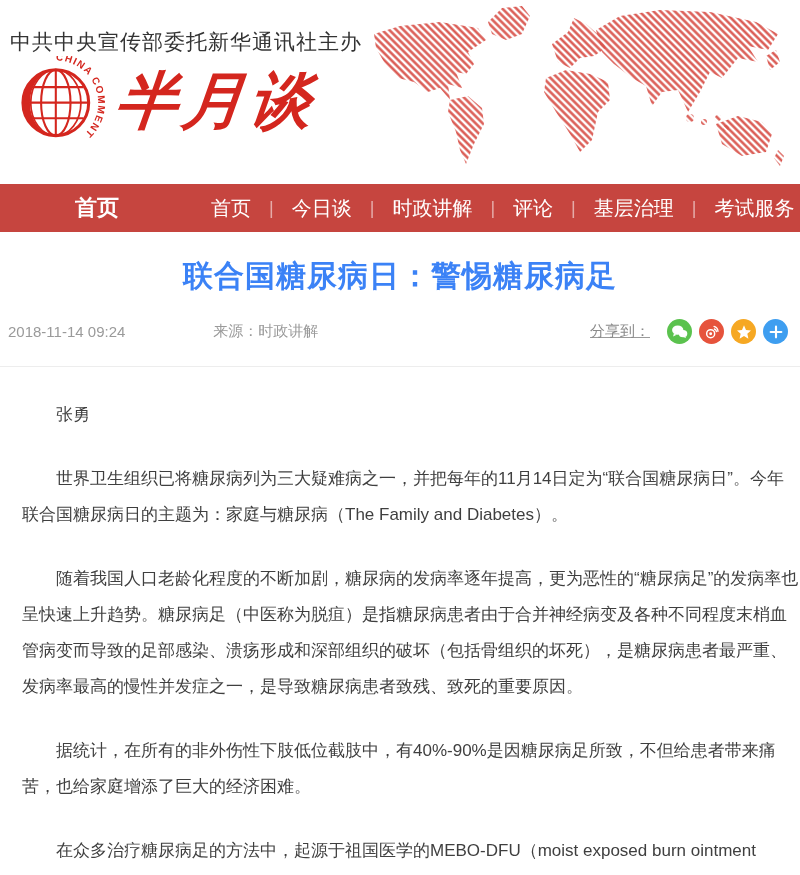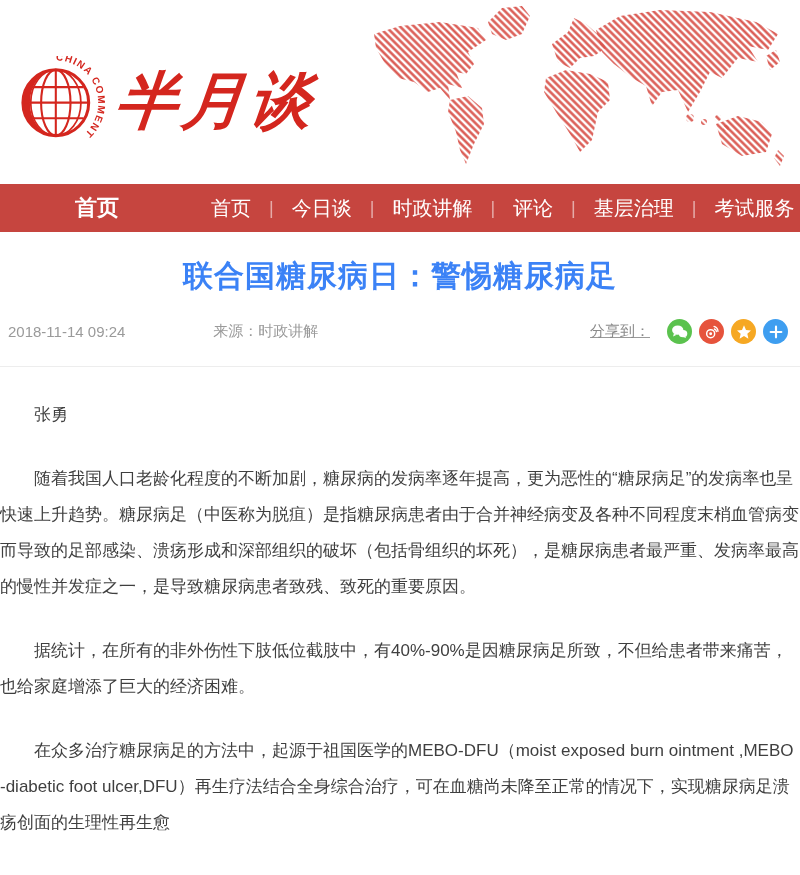--- a/index.html
+++ b/index.html
@@ -37,21 +37,21 @@
   .share-group { margin-left:auto; margin-right:12px; display:flex; align-items:center;text-decoration:underline; }
   .share-label { color:#8a8a8a; margin-right:10px; }
   .share-icon {
     width:25px; height:25px; border-radius:50%; margin-left:7px;
     display:flex; align-items:center; justify-content:center; cursor:pointer;
   }
   .share-icon svg { display:block; }
 
   
   .article-body { padding-top:30px; font-size:17px; line-height:36px; color:#3f3f3f; }
-  .article-body p { text-indent:2em; margin-top:28px; }
+  .article-body p { text-indent:2em; margin-top:28px;padding-left:22px; }
   .article-body p.author { margin-top:0; }
 </style>
 </head>
 <body>
 
 <div class="page">
 
   <div class="site-header">
 
     <svg class="world-map" viewBox="0 0 430 172" aria-hidden="true">
@@ -70,20 +70,21 @@
         <path d="M396,56 L406,50 L410,62 L400,70 Z"></path>
         <circle cx="320" cy="118" r="4"></circle>
         <circle cx="334" cy="122" r="3"></circle>
         <circle cx="348" cy="118" r="3"></circle>
         <circle cx="356" cy="128" r="3"></circle>
         <path d="M346,124 L368,116 L392,122 L402,134 L396,152 L372,156 L352,144 Z"></path>
         <path d="M408,150 L414,156 L410,166 L404,158 Z"></path>
       </g>
     </svg>
 
+    <div class="tagline">中共中央宣传部委托新华通讯社主办</div>
 
     <div class="logo-row">
       <svg class="globe" viewBox="0 0 104 104" aria-hidden="true">
         <defs>
           <path id="globeArc" d="M 46 5 A 49 49 0 0 1 46 103" fill="none"></path>
         </defs>
         <path d="M46,16 A38,38 0 0 0 46,92 A30,38 0 0 1 46,16 Z" fill="#d4261e"></path>
         <circle cx="46" cy="54" r="38" fill="none" stroke="#d4261e" stroke-width="3.5"></circle>
         <line x1="8" y1="54" x2="84" y2="54" stroke="#d4261e" stroke-width="2.6"></line>
         <line x1="14" y1="36" x2="78" y2="36" stroke="#d4261e" stroke-width="2.4"></line>
@@ -148,19 +149,20 @@
         <span class="share-icon" style="background: rgb(62, 158, 240);">
           <svg width="16" height="16" viewBox="0 0 24 24">
             <path d="M12 4 V20 M4 12 H20" stroke="#fff" stroke-width="3.2" stroke-linecap="round"></path>
           </svg>
         </span>
       </span>
     </div>
 
     <div class="article-body">
       <p class="author">张勇</p>
+      <p>世界卫生组织已将糖尿病列为三大疑难病之一，并把每年的11月14日定为“联合国糖尿病日”。今年联合国糖尿病日的主题为：家庭与糖尿病（The Family and Diabetes）。</p>
       <p>随着我国人口老龄化程度的不断加剧，糖尿病的发病率逐年提高，更为恶性的“糖尿病足”的发病率也呈快速上升趋势。糖尿病足（中医称为脱疽）是指糖尿病患者由于合并神经病变及各种不同程度末梢血管病变而导致的足部感染、溃疡形成和深部组织的破坏（包括骨组织的坏死），是糖尿病患者最严重、发病率最高的慢性并发症之一，是导致糖尿病患者致残、致死的重要原因。</p>
       <p>据统计，在所有的非外伤性下肢低位截肢中，有40%-90%是因糖尿病足所致，不但给患者带来痛苦，也给家庭增添了巨大的经济困难。</p>
       <p>在众多治疗糖尿病足的方法中，起源于祖国医学的MEBO-DFU（moist exposed burn ointment ,MEBO -diabetic foot ulcer,DFU）再生疗法结合全身综合治疗，可在血糖尚未降至正常的情况下，实现糖尿病足溃疡创面的生理性再生愈</p>
     </div>
   </div>
 
 </div>
 
 </body></html>

